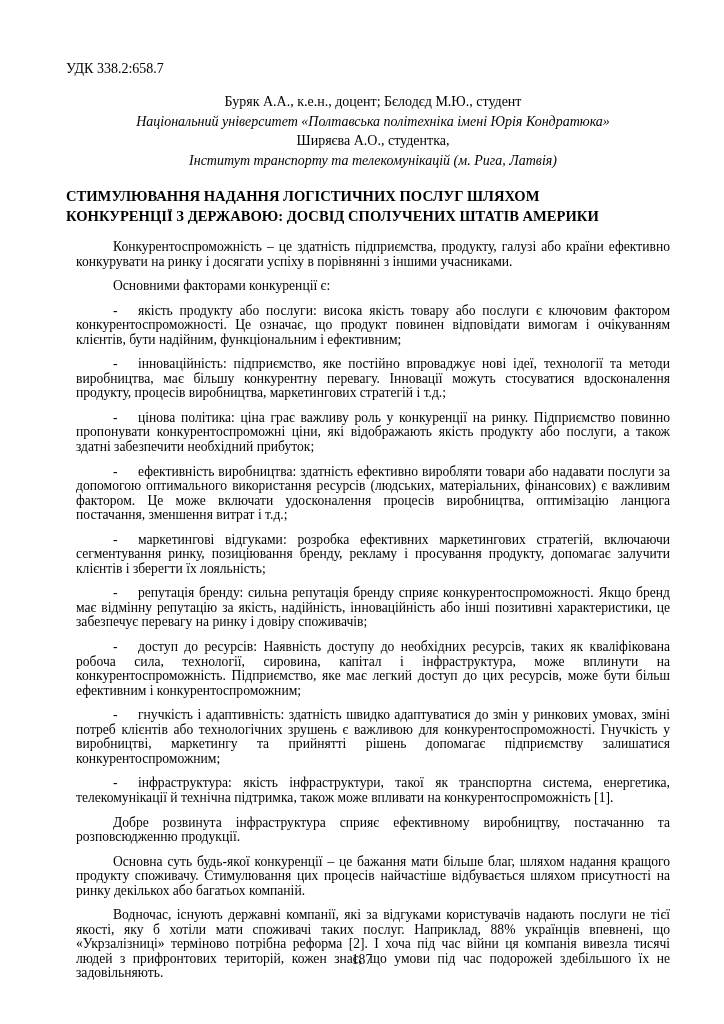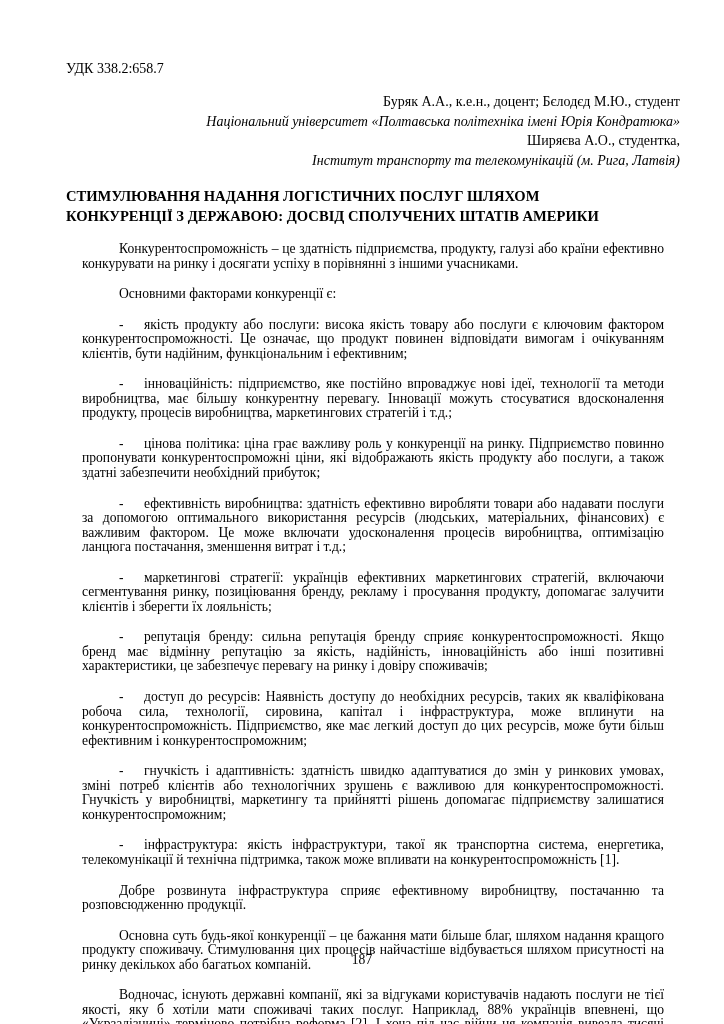--- a/index.html
+++ b/index.html
@@ -14,41 +14,41 @@
     padding: 60px 44px 0 66px;
     overflow: hidden;
   }
   .udk {
     font-size: 14px;
     line-height: 18px;
     text-align: left;
   }
   .authors {
     margin-top: 14px;
-    text-align: right;
+    text-align: center;
     font-size: 14px;
     line-height: 19.5px;
   }
   .italic { font-style: italic; font-family: Liberation Serif, serif; }
   .title {
     margin-top: 16px;
     text-align: left;
     font-weight: bold;
     font-size: 14.6px;
     line-height: 20px;
   }
   .body-text {
     margin-top: 14px;
     font-size: 13.6px;
     line-height: 14.55px;
     text-align: justify;
   }
   .para {
     text-indent: 37px;
-    margin: 16px;
+    margin: 10px;
   }
   .marker {
     display: inline-block;
     width: 25px;
     text-indent: 0;
   }
   .page-number {
     position: absolute;
     bottom: 56px;
     left: 0;
@@ -77,21 +77,21 @@
   </div>
 
   <div class="body-text">
     <p class="para"><span>Конкурентоспроможність – це здатність підприємства, продукту, галузі або країни ефективно конкурувати на ринку і досягати успіху в порівнянні з іншими учасниками.</span></p>
     <p class="para"><span>Основними факторами конкуренції є:</span></p>
 
     <p class="para"><span class="marker">-</span><span>якість продукту або послуги: висока якість товару або послуги є ключовим фактором конкурентоспроможності. Це означає, що продукт повинен відповідати вимогам і очікуванням клієнтів, бути надійним, функціональним і ефективним;</span></p>
     <p class="para"><span class="marker">-</span><span>інноваційність: підприємство, яке постійно впроваджує нові ідеї, технології та методи виробництва, має більшу конкурентну перевагу. Інновації можуть стосуватися вдосконалення продукту, процесів виробництва, маркетингових стратегій і т.д.;</span></p>
     <p class="para"><span class="marker">-</span><span>цінова політика: ціна грає важливу роль у конкуренції на ринку. Підприємство повинно пропонувати конкурентоспроможні ціни, які відображають якість продукту або послуги, а також здатні забезпечити необхідний прибуток;</span></p>
     <p class="para"><span class="marker">-</span><span>ефективність виробництва: здатність ефективно виробляти товари або надавати послуги за допомогою оптимального використання ресурсів (людських, матеріальних, фінансових) є важливим фактором. Це може включати удосконалення процесів виробництва, оптимізацію ланцюга постачання, зменшення витрат і т.д.;</span></p>
-    <p class="para"><span class="marker">-</span><span>маркетингові стратегії: українців ефективних маркетингових стратегій, включаючи сегментування ринку, позиціювання бренду, рекламу і просування продукту, допомагає залучити клієнтів і зберегти їх лояльність;</span></p>
+    <p class="para"><span class="marker">-</span><span>маркетингові відгуками: розробка ефективних маркетингових стратегій, включаючи сегментування ринку, позиціювання бренду, рекламу і просування продукту, допомагає залучити клієнтів і зберегти їх лояльність;</span></p>
     <p class="para"><span class="marker">-</span><span>репутація бренду: сильна репутація бренду сприяє конкурентоспроможності. Якщо бренд має відмінну репутацію за якість, надійність, інноваційність або інші позитивні характеристики, це забезпечує перевагу на ринку і довіру споживачів;</span></p>
     <p class="para"><span class="marker">-</span><span>доступ до ресурсів: Наявність доступу до необхідних ресурсів, таких як кваліфікована робоча сила, технології, сировина, капітал і інфраструктура, може вплинути на конкурентоспроможність. Підприємство, яке має легкий доступ до цих ресурсів, може бути більш ефективним і конкурентоспроможним;</span></p>
     <p class="para"><span class="marker">-</span><span>гнучкість і адаптивність: здатність швидко адаптуватися до змін у ринкових умовах, зміні потреб клієнтів або технологічних зрушень є важливою для конкурентоспроможності. Гнучкість у виробництві, маркетингу та прийнятті рішень допомагає підприємству залишатися конкурентоспроможним;</span></p>
     <p class="para"><span class="marker">-</span><span>інфраструктура: якість інфраструктури, такої як транспортна система, енергетика, телекомунікації й технічна підтримка, також може впливати на конкурентоспроможність [1].</span></p>
 
     <p class="para"><span>Добре розвинута інфраструктура сприяє ефективному виробництву, постачанню та розповсюдженню продукції.</span></p>
     <p class="para"><span>Основна суть будь-якої конкуренції – це бажання мати більше благ, шляхом надання кращого продукту споживачу. Стимулювання цих процесів найчастіше відбувається шляхом присутності на ринку декількох або багатьох компаній.</span></p>
     <p class="para"><span>Водночас, існують державні компанії, які за відгуками користувачів надають послуги не тієї якості, яку б хотіли мати споживачі таких послуг. Наприклад, 88% українців впевнені, що «Укрзалізниці» терміново потрібна реформа [2]. І хоча під час війни ця компанія вивезла тисячі людей з прифронтових територій, кожен знає, що умови під час подорожей здебільшого їх не задовільняють.</span></p>
   </div>
 

